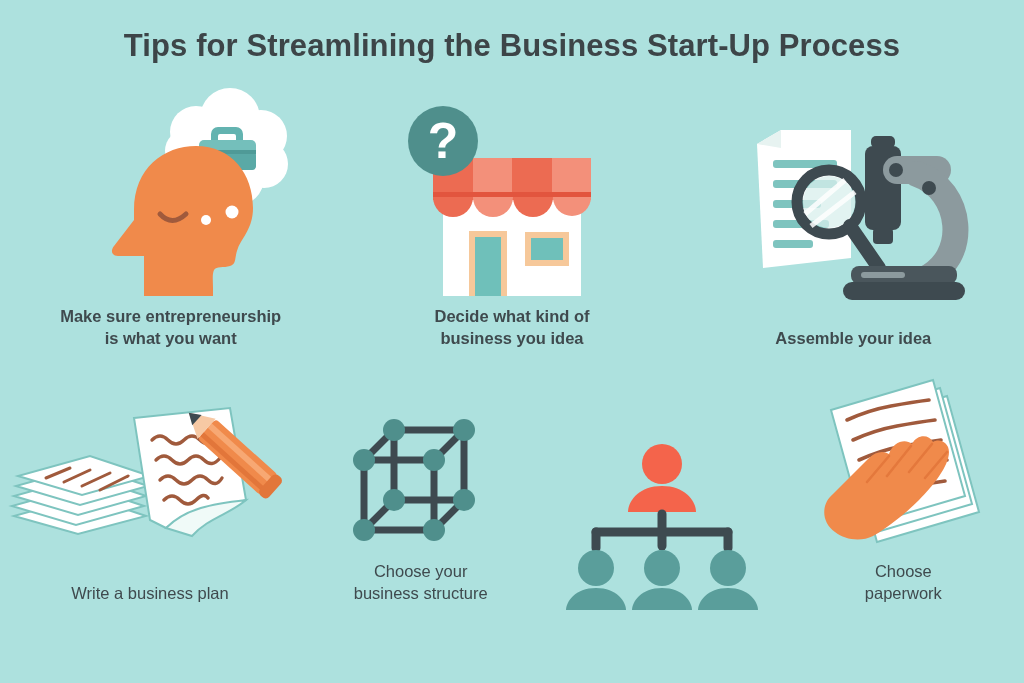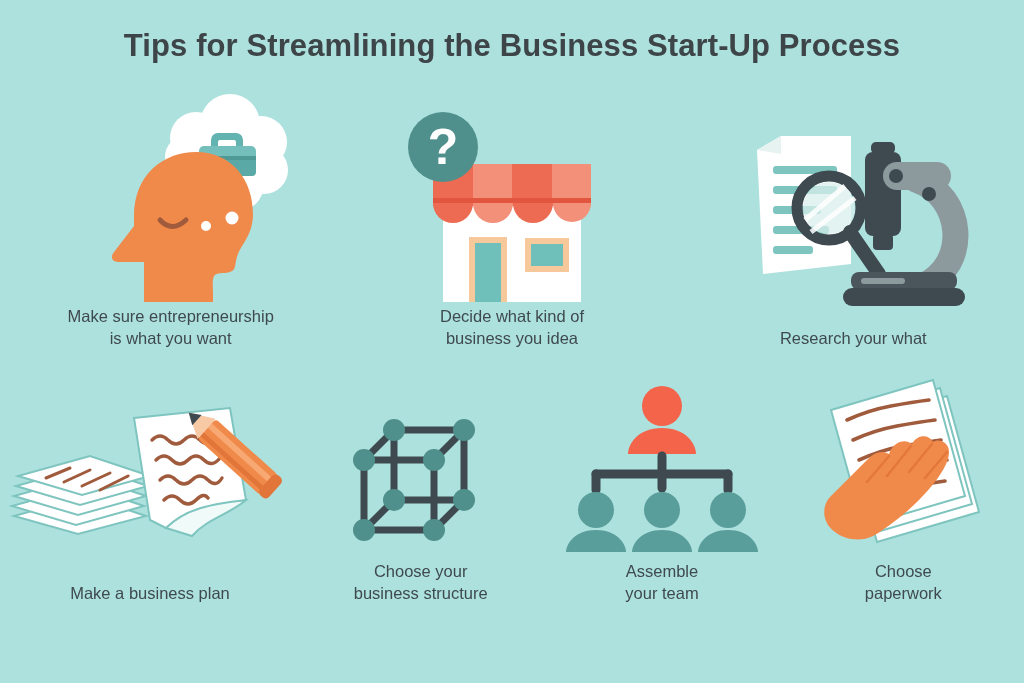--- a/index.html
+++ b/index.html
@@ -33,21 +33,21 @@
     display:flex;align-items:flex-end;justify-content:center;
   }
   .caption{
     margin-top:12px;
     text-align:center;
     font-size:16.5px;
     line-height:1.32;
     color:#3f4a4e;
     white-space:pre-line;
   }
-  .row-top .caption{margin-top:4px;}
+  .row-top .caption{margin-top:10px;font-weight:bold;}
   .row-bottom .caption{margin-top:14px;text-align:center;}
   svg{display:block;overflow:visible;}
 </style>
 </head>
 <body>
 
 <div id="infographic">
 
   <div class="title">Tips for Streamlining the Business Start-Up Process</div>
 
@@ -174,21 +174,21 @@
             <path d="M184 56 C230 72 238 140 190 162" stroke="#8c9a9e" stroke-width="26" fill="none" stroke-linecap="round"></path>
             <circle cx="196" cy="70" r="7" fill="#3e4a50"></circle>
             <circle cx="198" cy="156" r="7" fill="#3e4a50"></circle>
 
             <rect x="118" y="148" width="106" height="18" rx="8" fill="#4a565c"></rect>
             <rect x="110" y="164" width="122" height="18" rx="9" fill="#3e4a50"></rect>
             <rect x="128" y="154" width="44" height="6" rx="3" fill="#8c9a9e"></rect>
           </g>
         </svg>
       </div>
-      <div class="caption">Research your what</div>
+      <div class="caption">Assemble your idea</div>
     </div>
 
   </div>
 
   <div class="row row-bottom">
 
     <div class="tip">
       <div class="art" style="height:165px;">
         <svg width="300" height="165" viewBox="0 0 300 165">
 
@@ -220,21 +220,21 @@
           <g transform="rotate(42 236 52)">
             <rect x="196" y="38" width="84" height="27" rx="4" fill="#f08a4b"></rect>
             <rect x="196" y="44" width="84" height="6" fill="#f7a873"></rect>
             <rect x="196" y="56" width="84" height="5" fill="#e2763a"></rect>
             <path d="M196 38 L172 51.5 L196 65 Z" fill="#f7c9a4"></path>
             <path d="M183 44.5 L172 51.5 L183 58.5 Z" fill="#3e4a50"></path>
             <rect x="276" y="38" width="12" height="27" rx="5" fill="#e2763a"></rect>
           </g>
         </svg>
       </div>
-      <div class="caption">Make a business plan</div>
+      <div class="caption">Write a business plan</div>
     </div>
 
     <div class="tip">
       <div class="art" style="height:165px;">
         <svg width="150" height="165" viewBox="0 0 150 165">
           <g stroke="#3e4a50" stroke-width="7" fill="none" stroke-linecap="round">
 
             <path d="M48 48 L118 48 L118 118 L48 118 Z"></path>
 
             <path d="M18 78 L88 78 L88 148 L18 148 Z"></path>
@@ -283,22 +283,20 @@
           <g fill="#5a9e9b">
             <circle cx="90" cy="128" r="18"></circle>
             <path d="M90 148 c-21 0 -30 14 -30 22 h60 c0 -8 -9 -22 -30 -22 z"></path>
           </g>
           <g fill="#5a9e9b">
             <circle cx="156" cy="128" r="18"></circle>
             <path d="M156 148 c-21 0 -30 14 -30 22 h60 c0 -8 -9 -22 -30 -22 z"></path>
           </g>
         </svg>
       </div>
-      <div class="caption">Assemble
-your team</div>
     </div>
 
     <div class="tip">
       <div class="art" style="height:165px;">
         <svg width="180" height="165" viewBox="0 0 180 165">
 
           <g>
             <path d="M26 36 L128 6 L160 122 L58 152 Z" fill="#ffffff" stroke="#7ec4bf" stroke-width="2" transform="translate(6,8)"></path>
             <path d="M22 32 L124 2 L156 118 L54 148 Z" fill="#ffffff" stroke="#7ec4bf" stroke-width="2" transform="translate(3,4)"></path>
             <path d="M18 28 L120 -2 L152 114 L50 144 Z" fill="#ffffff" stroke="#7ec4bf" stroke-width="2"></path>

